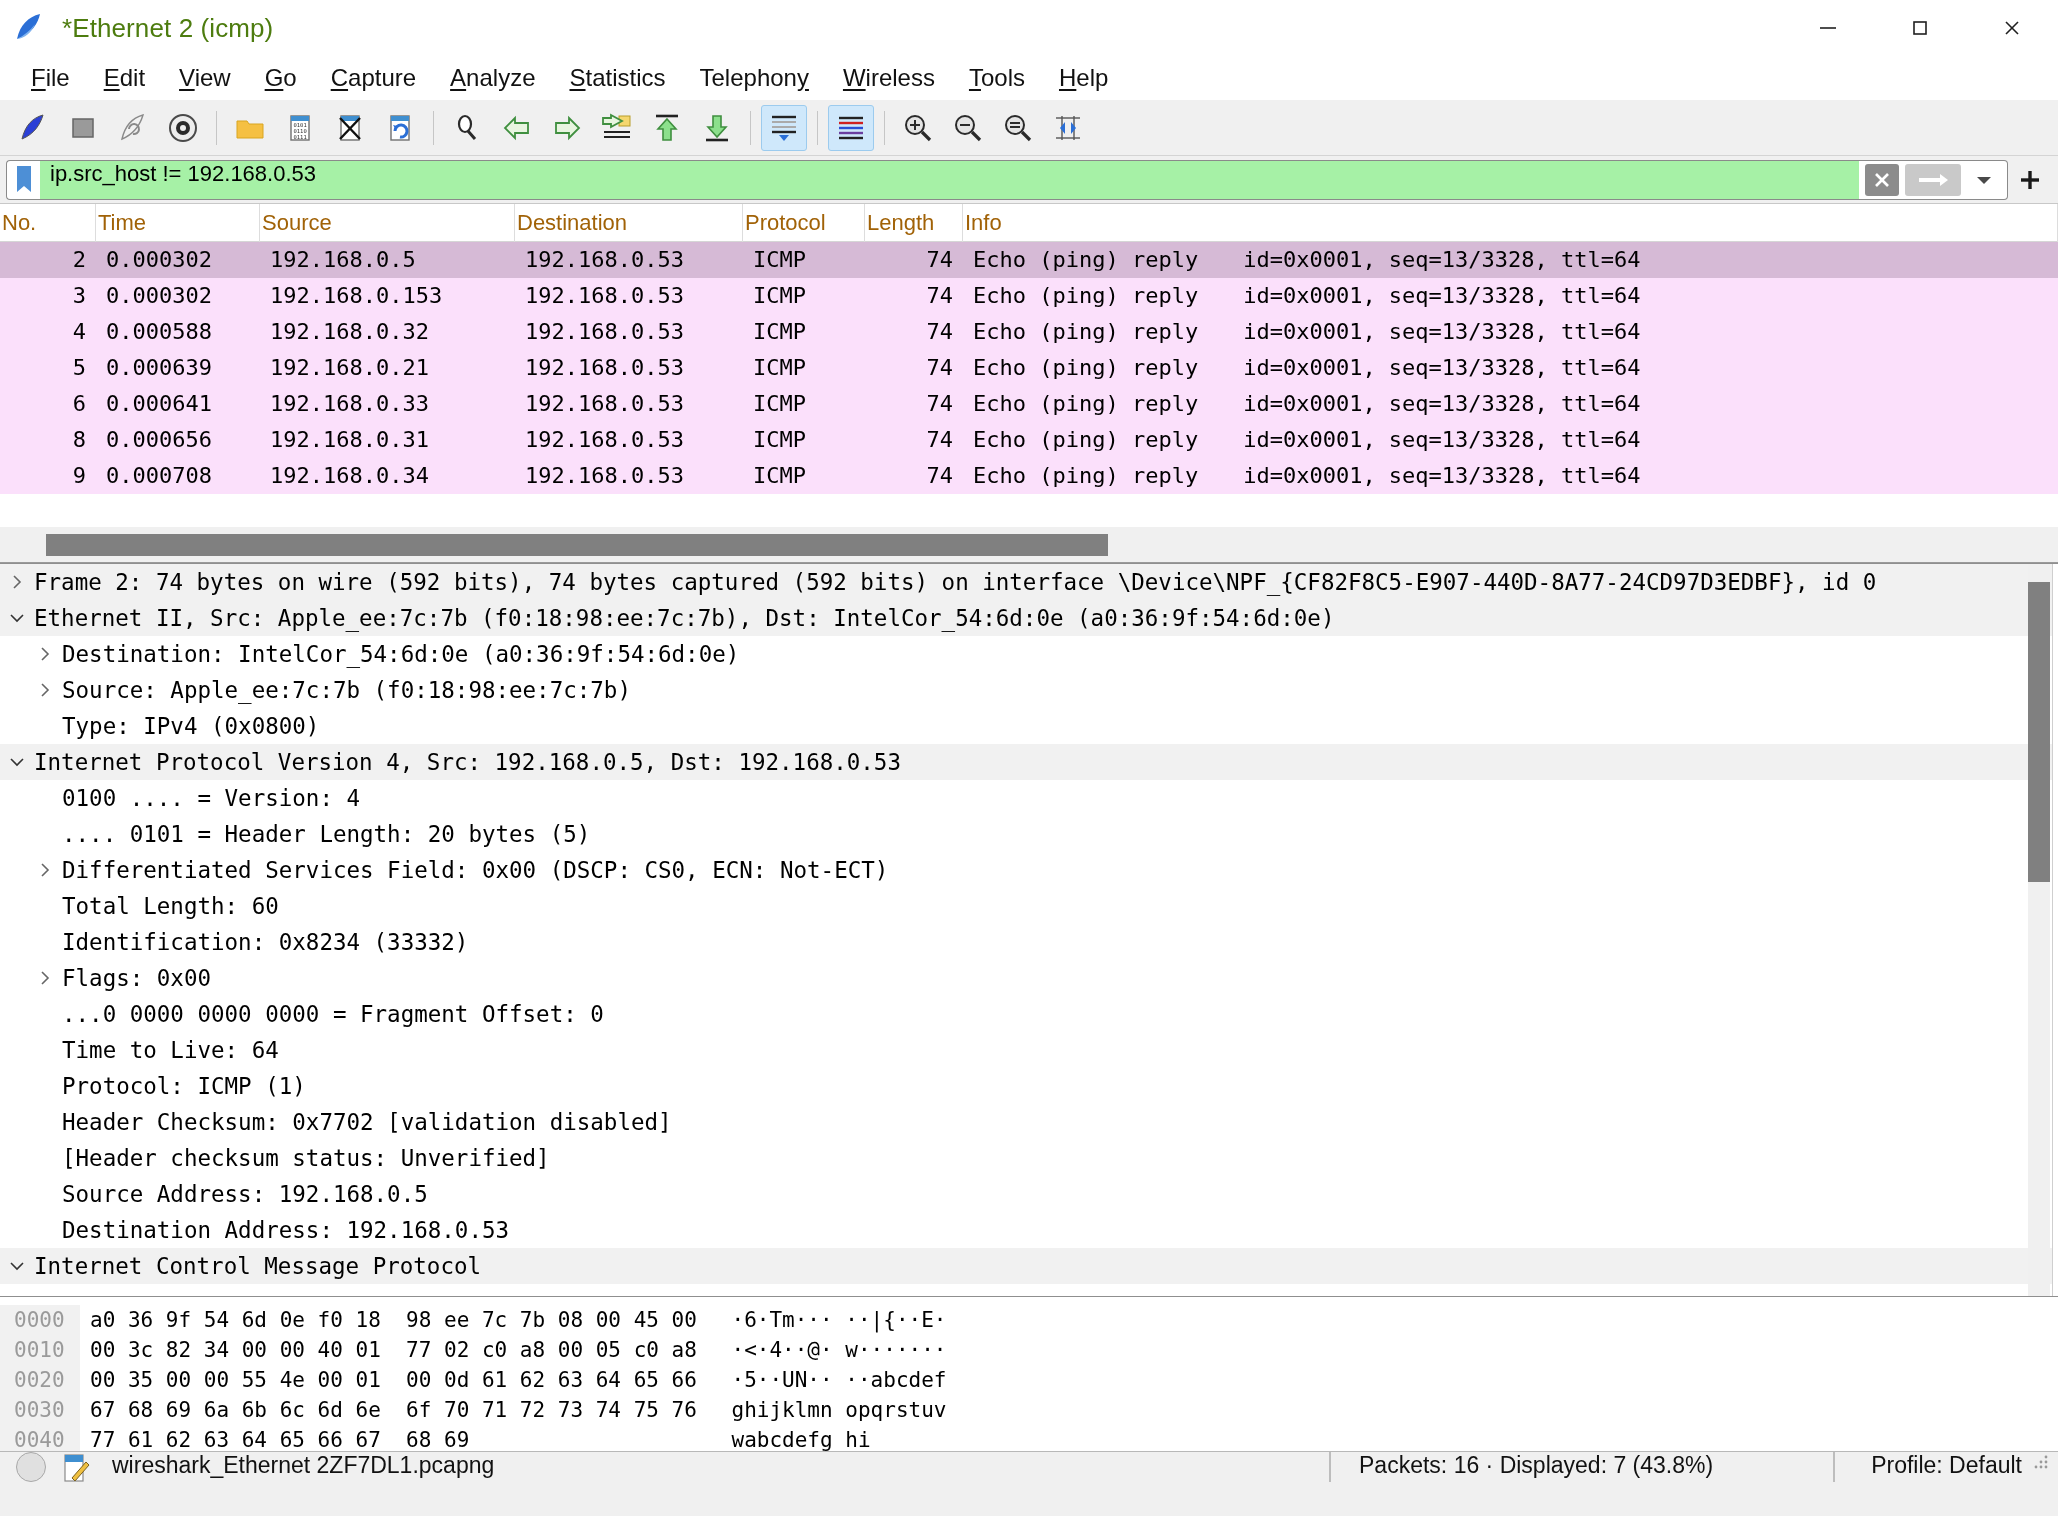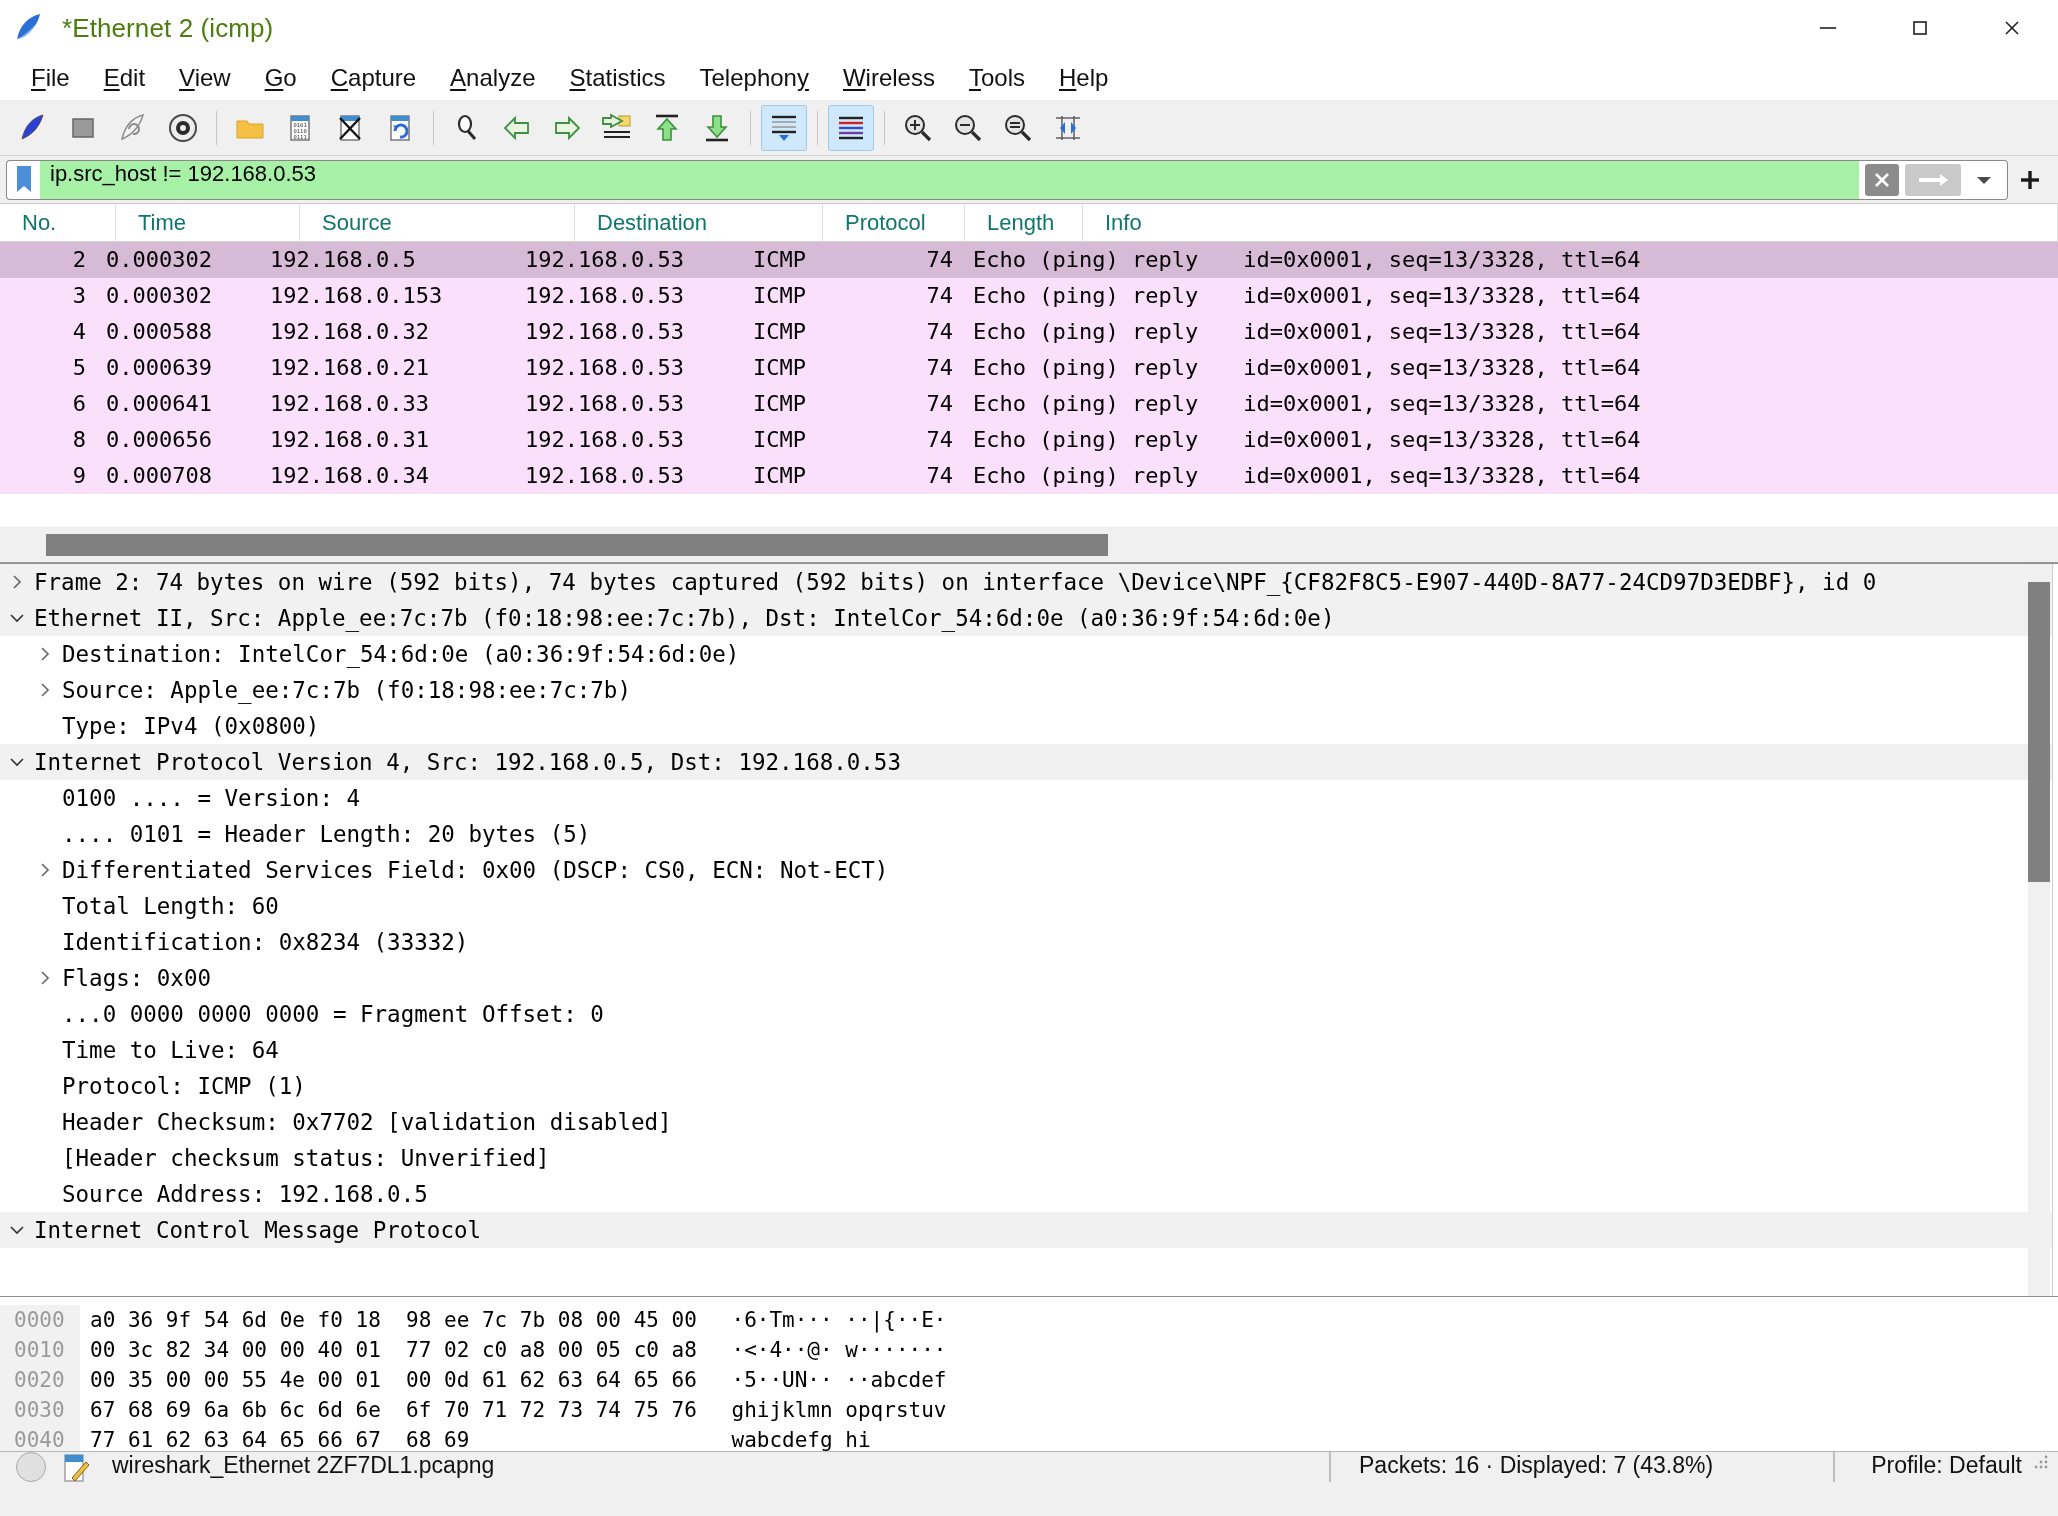--- a/index.html
+++ b/index.html
@@ -129,28 +129,27 @@
     background: #ffffff;
     border-bottom: 1px solid #ffffff;
   }
   .plist-header {
     display: flex; height: 38px;
     background: #ffffff;
     border-bottom: 1px solid #d6d6d6;
     align-items: center;
   }
   .plist-header .col {
-    font-size: 22px; color: #0f766e;
+    font-size: 22px; color: #a16207;
     padding-left: 2px;
     height: 38px;
     line-height: 38px;
     border-right: 1px solid #dddddd;
     overflow: hidden;
     white-space: nowrap;
-    margin-left: 20px;
   }
   .plist-row {
     display: flex; height: 36px; align-items: center;
     background: #fbe0fb;
     font-family: "DejaVu Sans Mono", "Liberation Mono", monospace;
     font-size: 22px;
     color: #000;
   }
   .plist-row.selected { background: #d6bad6; }
   .plist-row .cell {
@@ -693,20 +692,24 @@
         <span class="twisty" style="margin-left: 32px;"></span>
         <span class="tree-label">Header Checksum: 0x7702 [validation disabled]</span>
       </div>
       <div class="tree-row">
         <span class="twisty" style="margin-left: 32px;"></span>
         <span class="tree-label">[Header checksum status: Unverified]</span>
       </div>
       <div class="tree-row">
         <span class="twisty" style="margin-left: 32px;"></span>
         <span class="tree-label">Source Address: 192.168.0.5</span>
+      </div>
+      <div class="tree-row">
+        <span class="twisty" style="margin-left: 32px;"></span>
+        <span class="tree-label">Destination Address: 192.168.0.53</span>
       </div>
       <div class="tree-row shaded">
         <span class="twisty" style="margin-left: 4px;">
           <svg width="16" height="16" viewBox="0 0 16 16">
             <path d="M2 5 L8 11 L14 5" fill="none" stroke="#333" stroke-width="1.6"></path>
           </svg>
         </span>
         <span class="tree-label">Internet Control Message Protocol</span>
       </div>
     </div>

